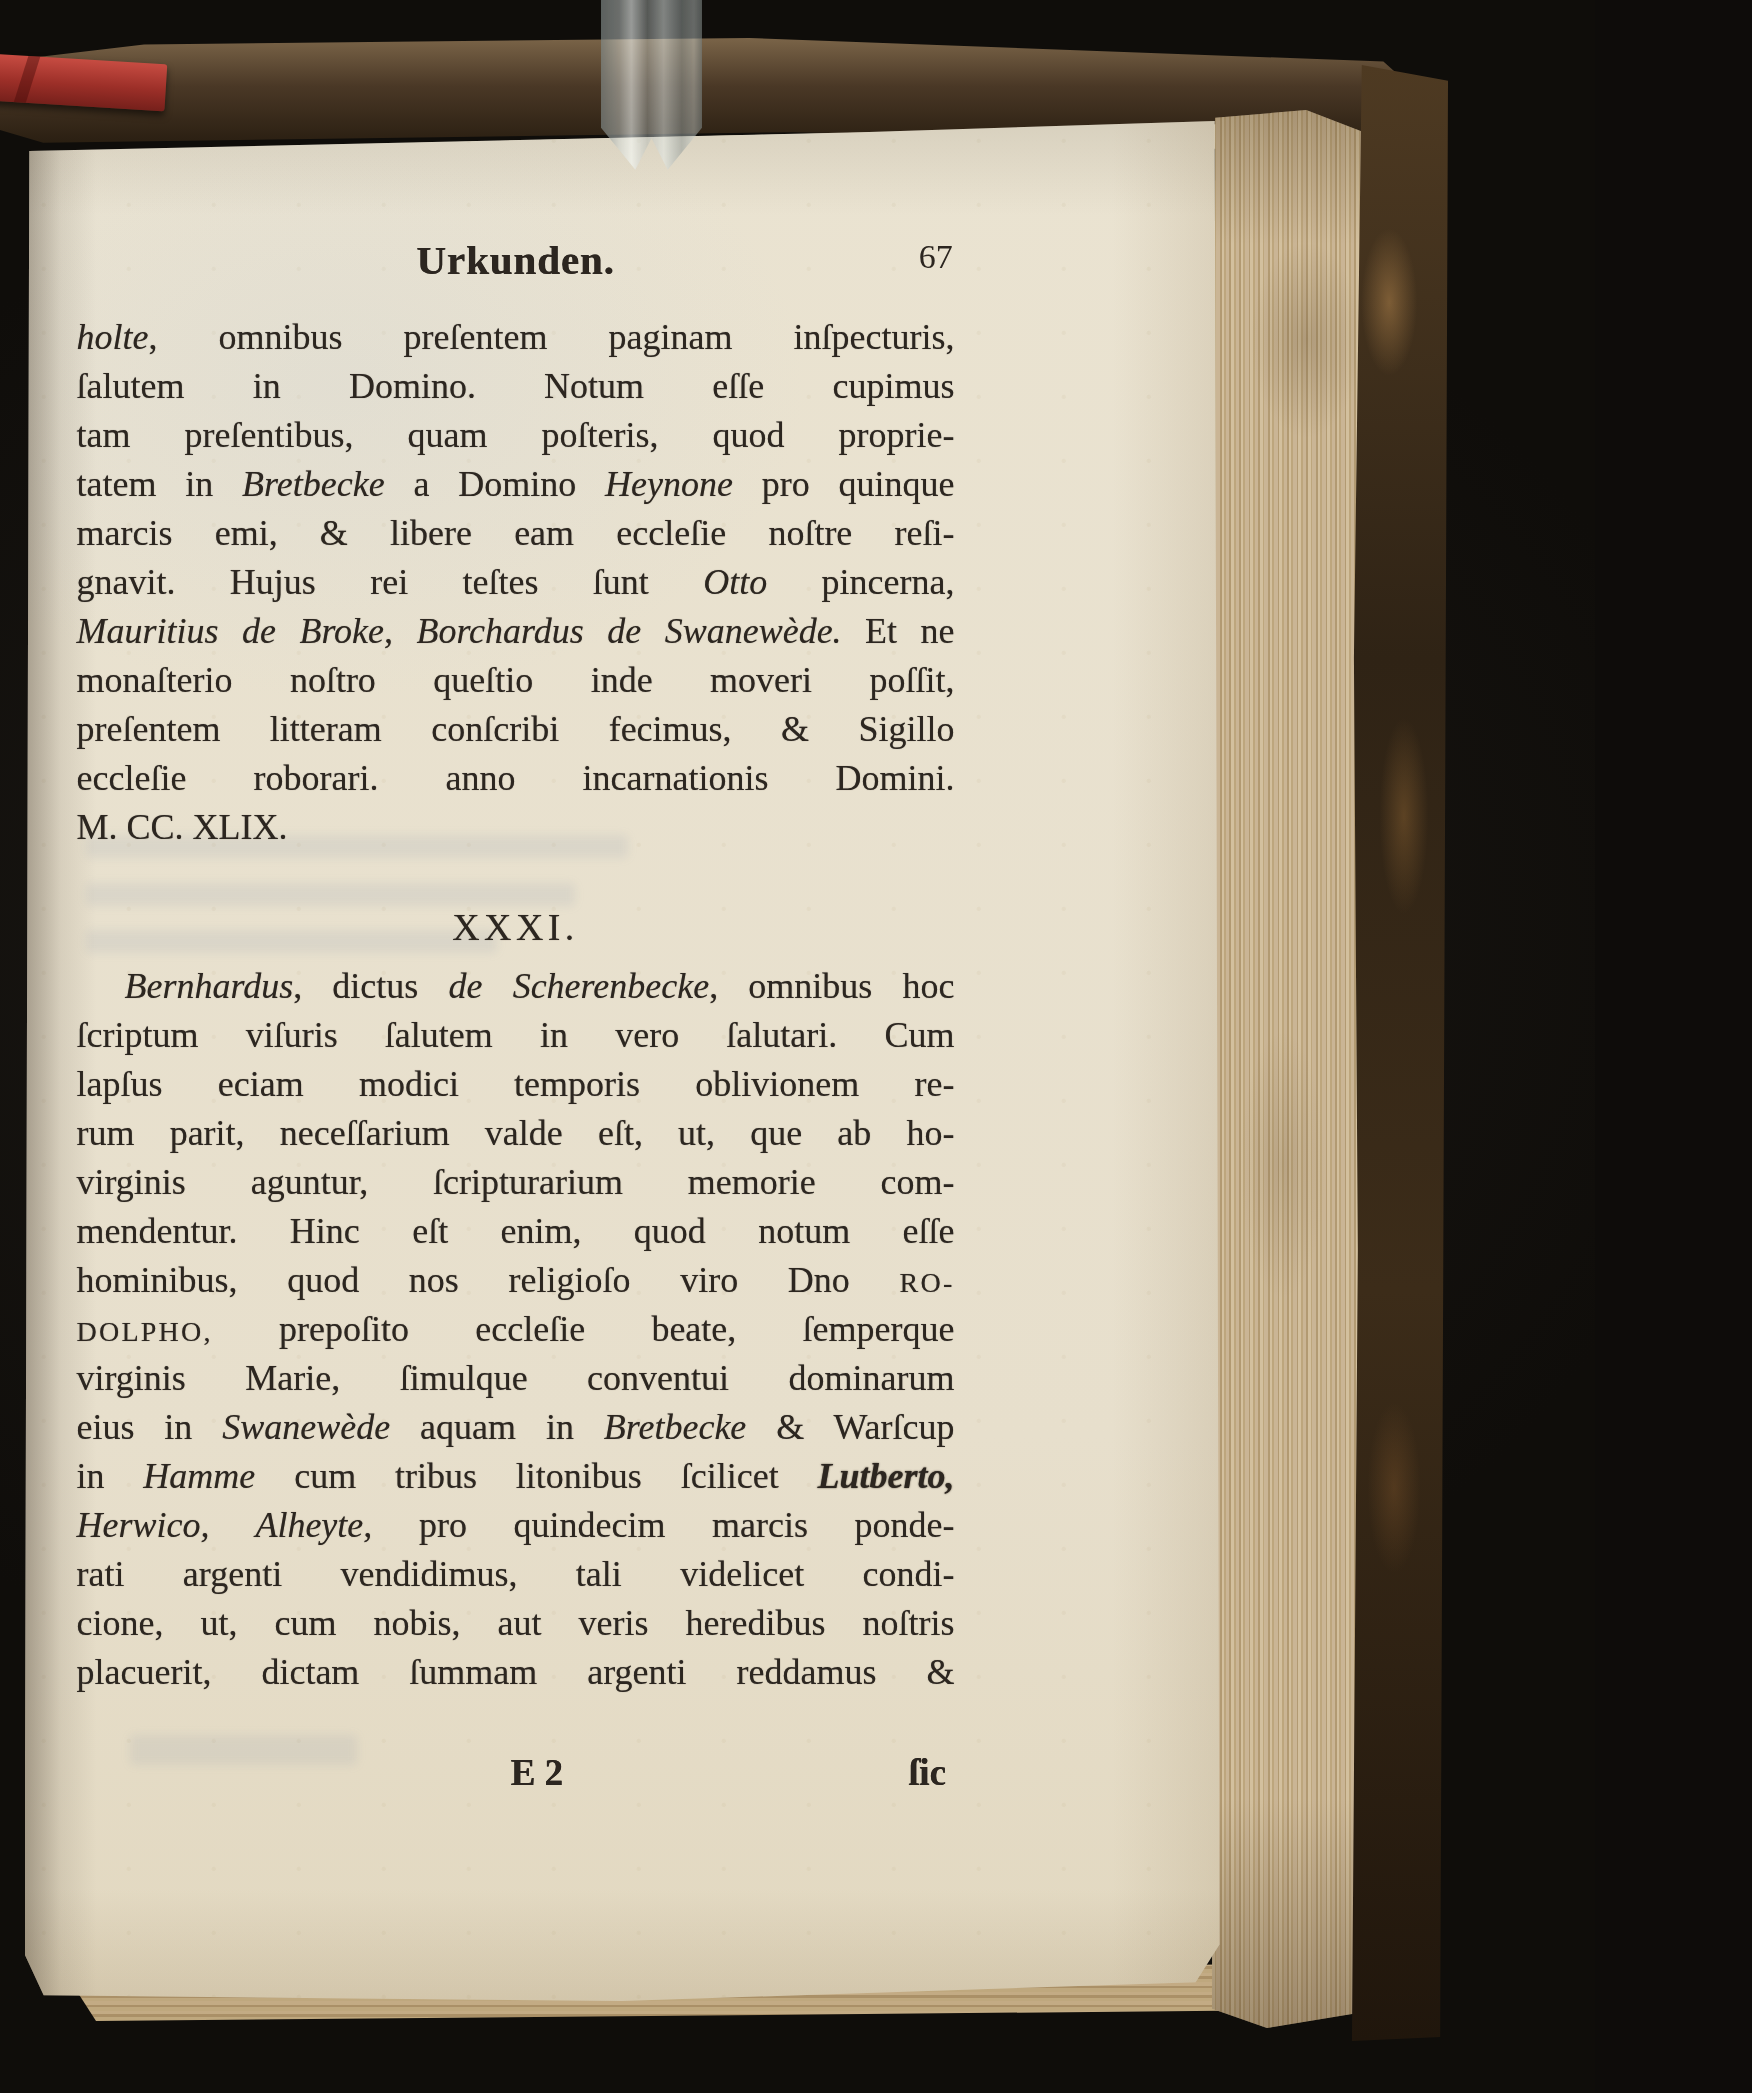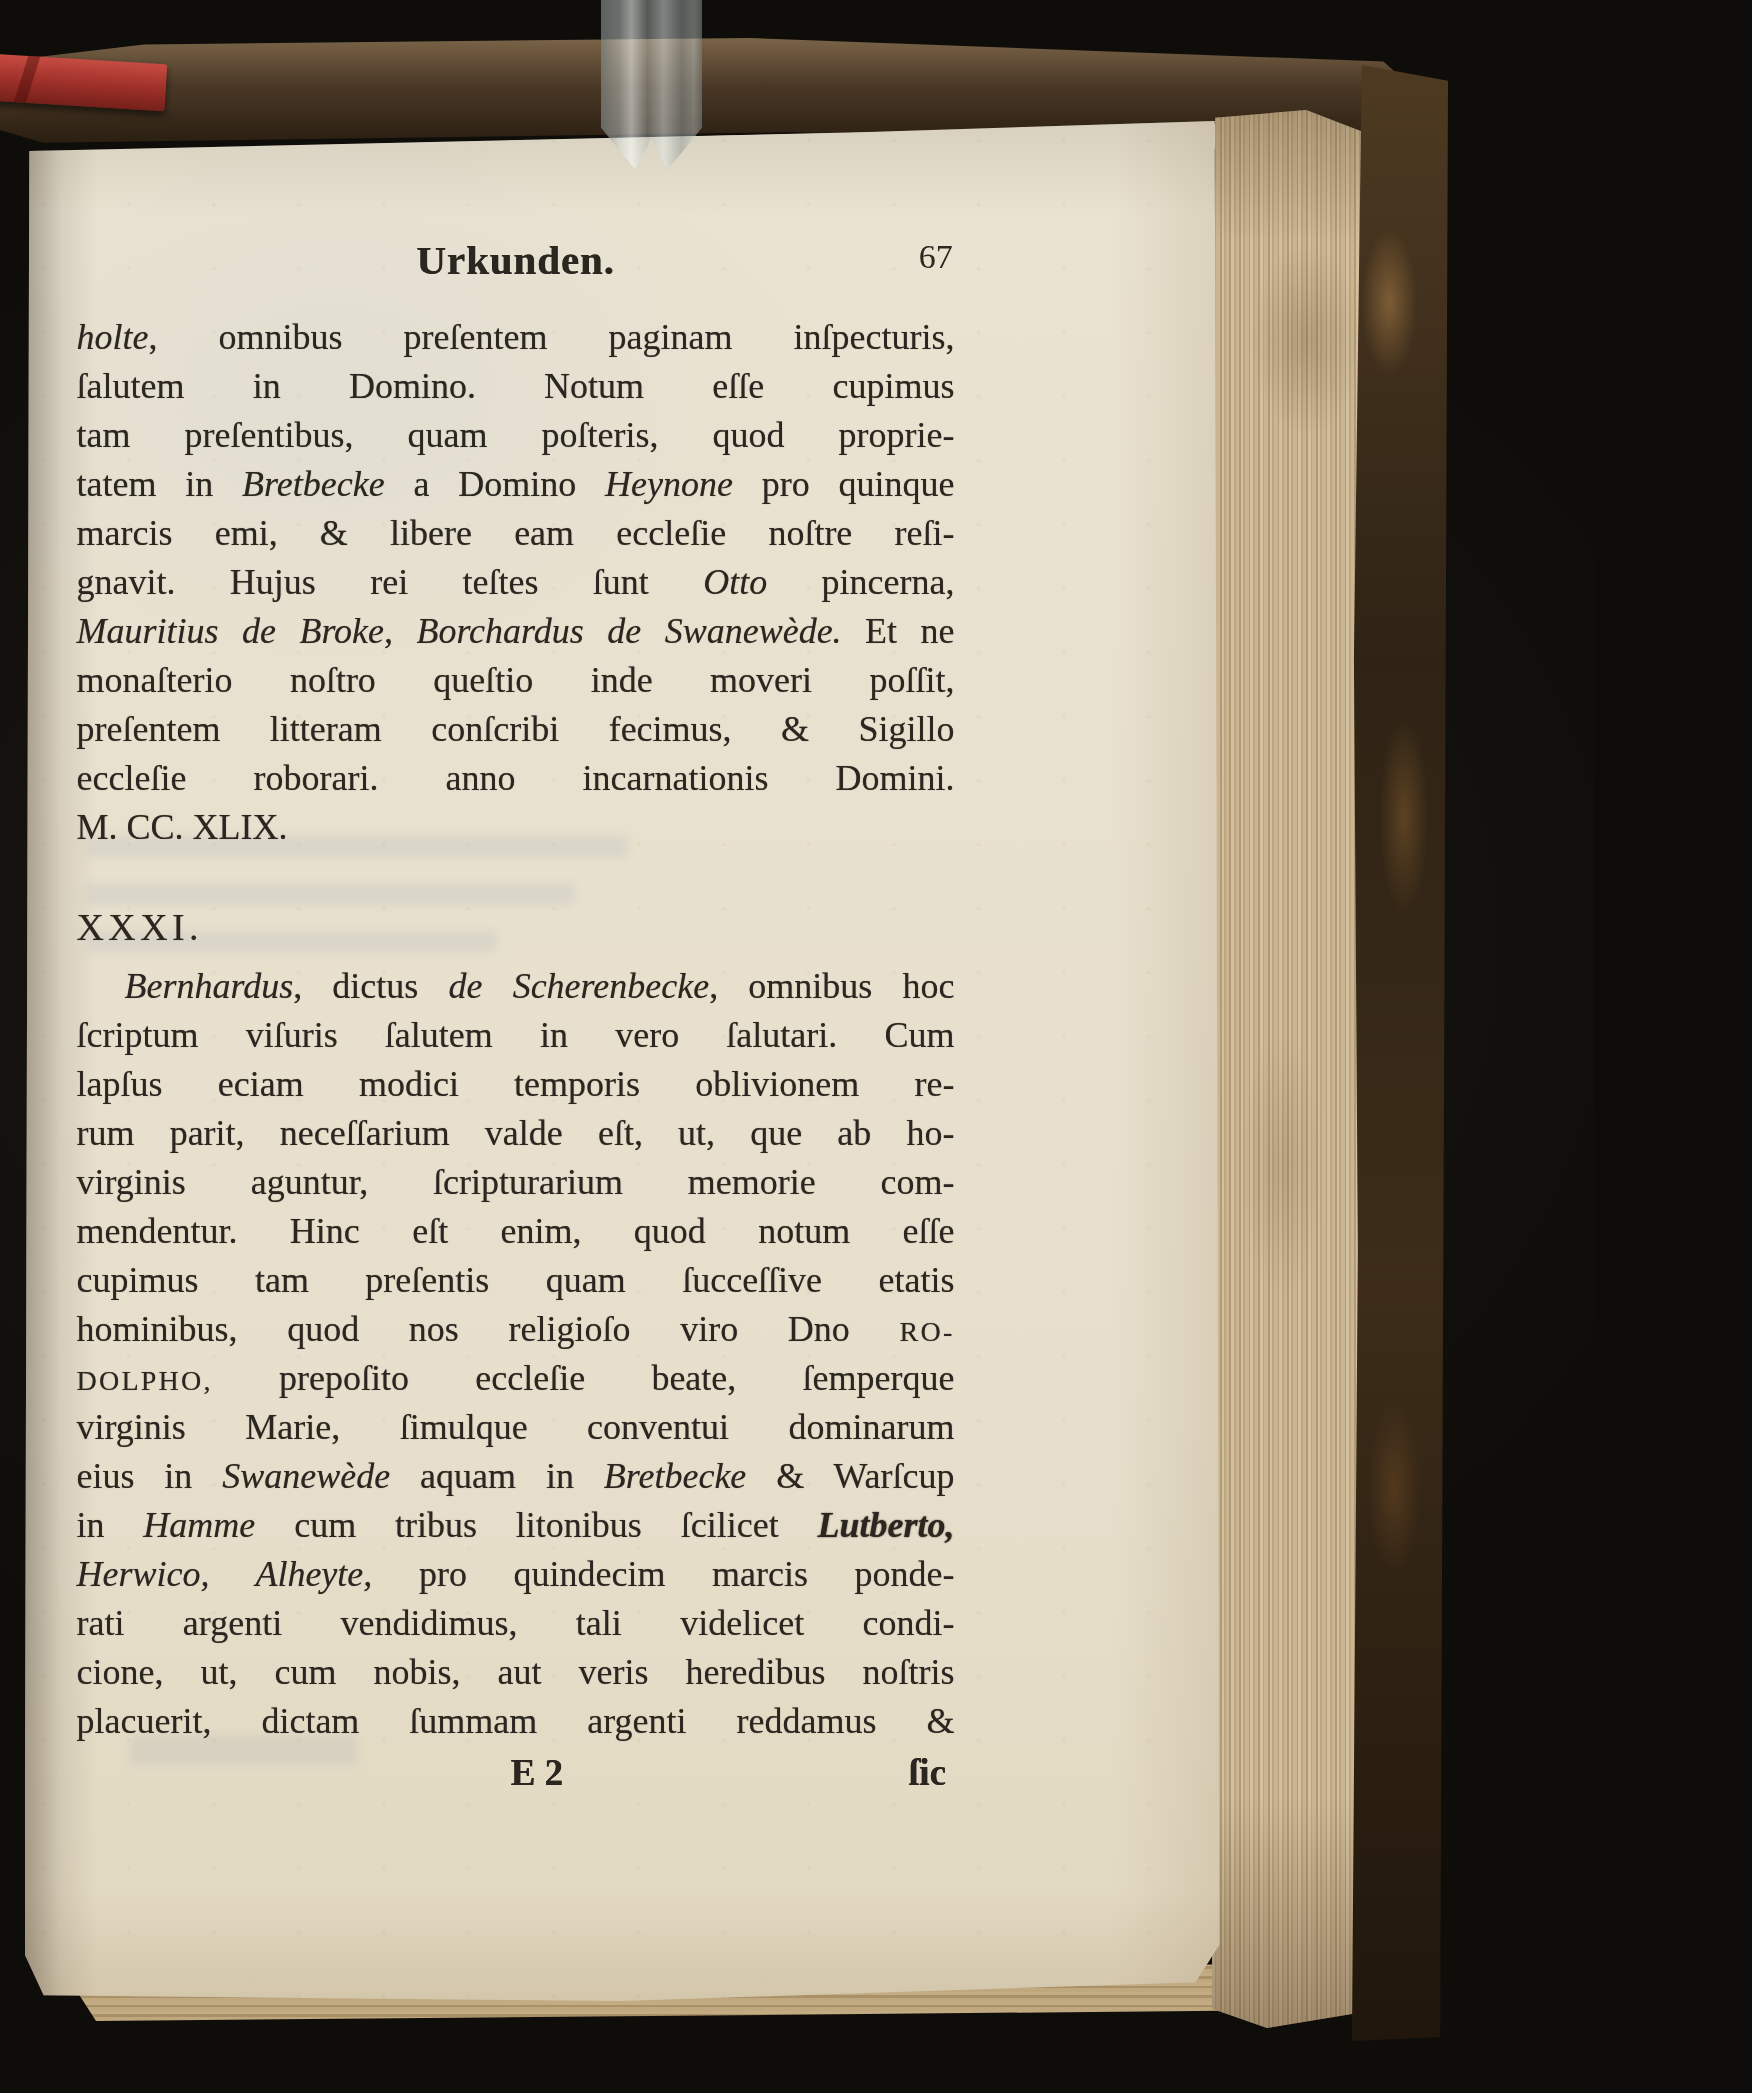--- a/index.html
+++ b/index.html
@@ -78,21 +78,21 @@
   .pagenum{position:absolute;right:1.7px;top:1.7px;font-size:34px;}
   .doc{position:absolute;left:52px;width:878px;}
   .doc1{top:192px;} .doc2{top:841px;}
   .line{font-size:36px;line-height:49px;height:49px;white-space:nowrap;
     text-align:justify;text-align-last:justify;text-shadow:0 0 0.9px rgba(44,38,32,.55);}
   .line.nojust{text-align-last:left;}
   .line.indent{text-indent:48px;}
   .it{font-style:italic;}
   .itb{font-style:italic;font-weight:700;text-shadow:0 0 1.7px rgba(40,30,20,.85);}
   .sc{font-size:.78em;letter-spacing:2.2px;}
-  .sec-heading{position:absolute;left:52px;top:784px;width:878px;text-align:left;
+  .sec-heading{position:absolute;left:52px;top:784px;width:878px;text-align:center;
     font-size:38px;letter-spacing:4.4px;text-shadow:0 0 0.9px rgba(44,38,32,.6);}
   .footer-line{position:absolute;left:52px;top:1630px;width:878px;height:52px;font-size:37px;}
   .sig{position:absolute;left:434px;font-weight:700;text-shadow:0.4px 0 currentColor;}
   .catch{position:absolute;right:8.7px;font-weight:700;text-shadow:0.4px 0 currentColor;}
   
   .clamp{
     position:absolute;left:601px;top:-1.7px;width:101px;height:175px;z-index:9;opacity:.88;
     background:linear-gradient(90deg,
       rgba(128,136,134,.78) 0%,rgba(208,216,214,.55) 18%,rgba(246,251,249,.68) 30%,
       rgba(178,186,184,.50) 46%,rgba(226,233,231,.62) 62%,rgba(148,156,154,.62) 80%,
@@ -140,21 +140,20 @@
 
     <div class="sec-heading">XXXI.</div>
 
     <div class="doc doc2">
         <div class="line indent"><span class="it">Bernhardus</span><span>, dictus </span><span class="it">de Scherenbecke</span><span>, omnibus hoc</span></div>
         <div class="line"><span>ſcriptum viſuris ſalutem in vero ſalutari. Cum</span></div>
         <div class="line"><span>lapſus eciam modici temporis oblivionem re-</span></div>
         <div class="line"><span>rum parit, neceſſarium valde eſt, ut, que ab ho-</span></div>
         <div class="line"><span>virginis aguntur, ſcripturarium memorie com-</span></div>
         <div class="line"><span>mendentur. Hinc eſt enim, quod notum eſſe</span></div>
-        <div class="line"><span>cupimus tam preſentis quam ſucceſſive etatis</span></div>
         <div class="line"><span>hominibus, quod nos religioſo viro Dno </span><span class="sc">RO-</span></div>
         <div class="line"><span class="sc">DOLPHO,</span><span> prepoſito eccleſie beate, ſemperque</span></div>
         <div class="line"><span>virginis Marie, ſimulque conventui dominarum</span></div>
         <div class="line"><span>eius in </span><span class="it">Swanewède</span><span> aquam in </span><span class="it">Bretbecke</span><span> &amp; Warſcup</span></div>
         <div class="line"><span>in </span><span class="it">Hamme</span><span> cum tribus litonibus ſcilicet </span><span class="itb">Lutberto,</span></div>
         <div class="line"><span class="it">Herwico, Alheyte,</span><span> pro quindecim marcis ponde-</span></div>
         <div class="line"><span>rati argenti vendidimus, tali videlicet condi-</span></div>
         <div class="line"><span>cione, ut, cum nobis, aut veris heredibus noſtris</span></div>
         <div class="line"><span>placuerit, dictam ſummam argenti reddamus &amp;</span></div>
       </div>

